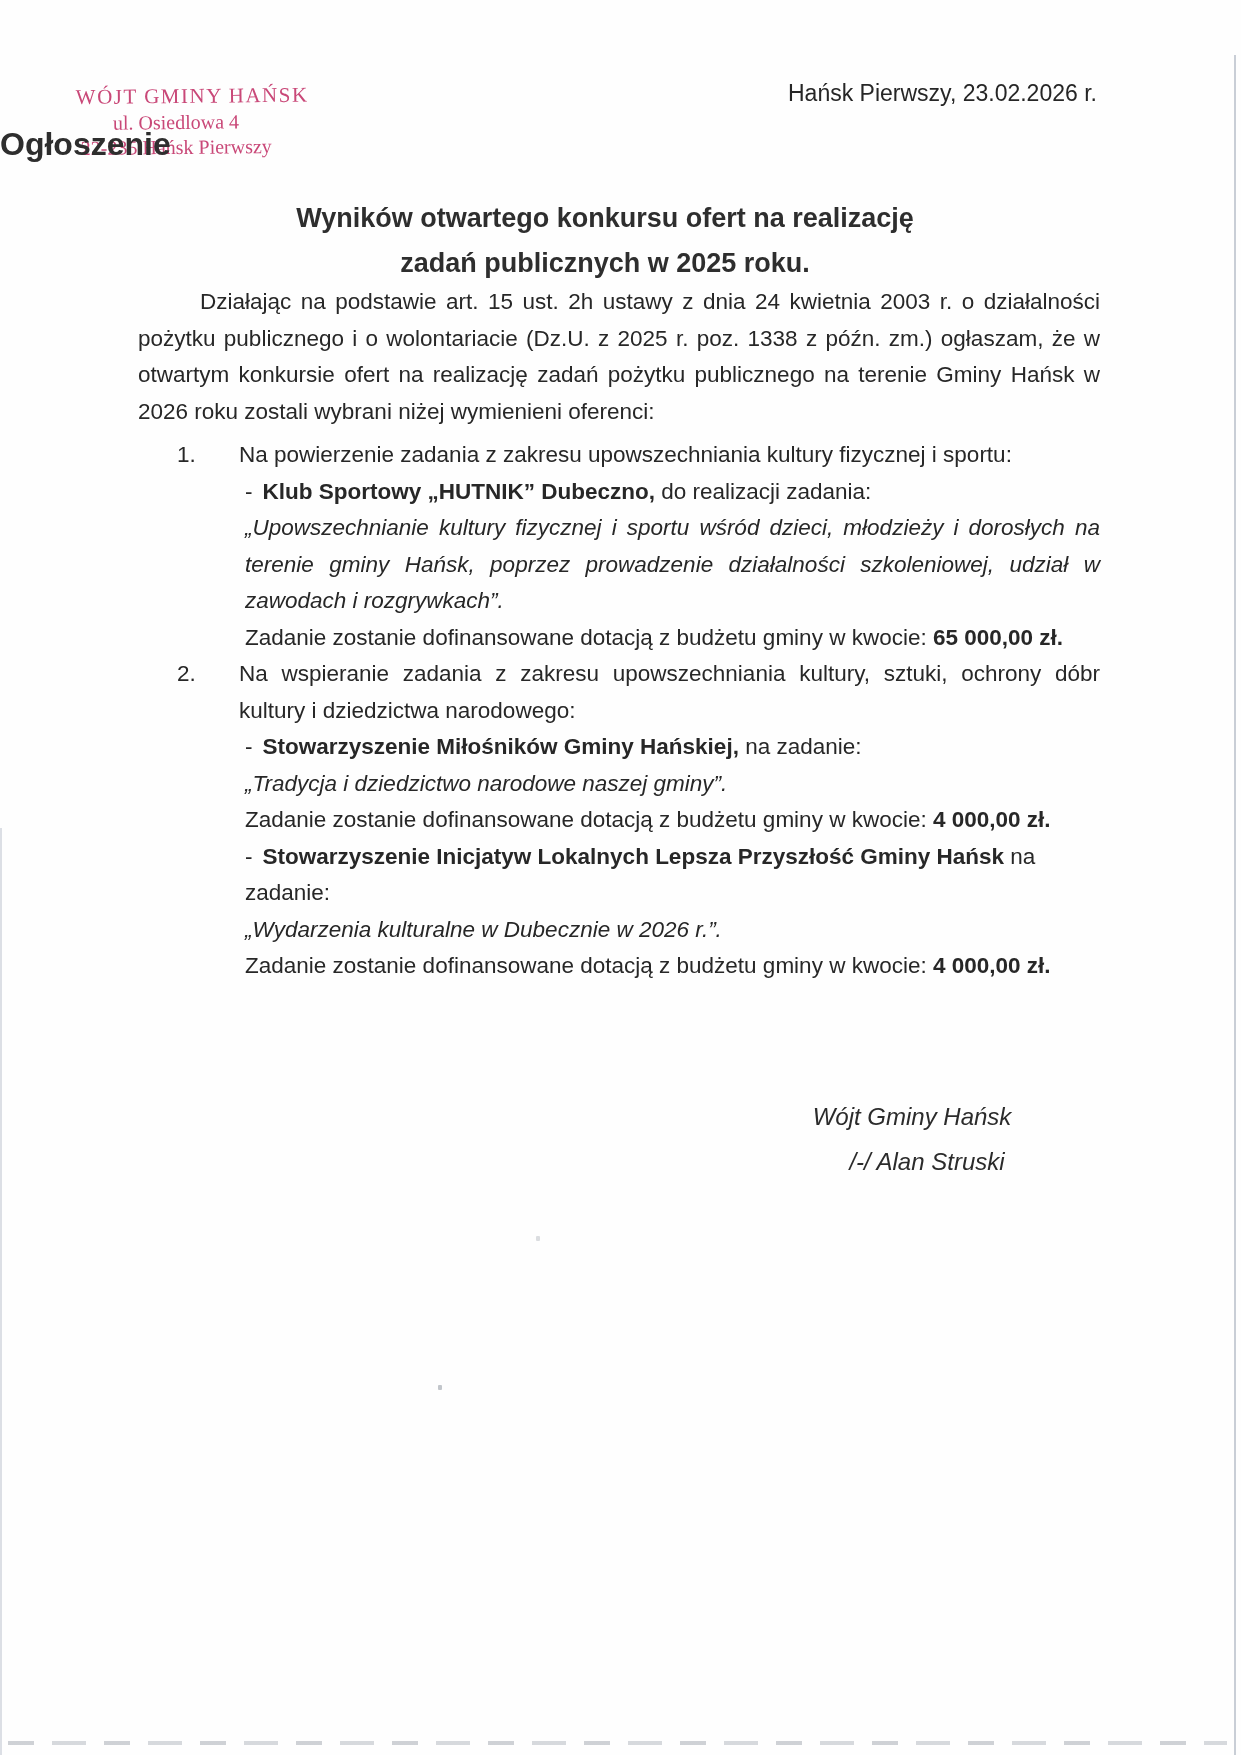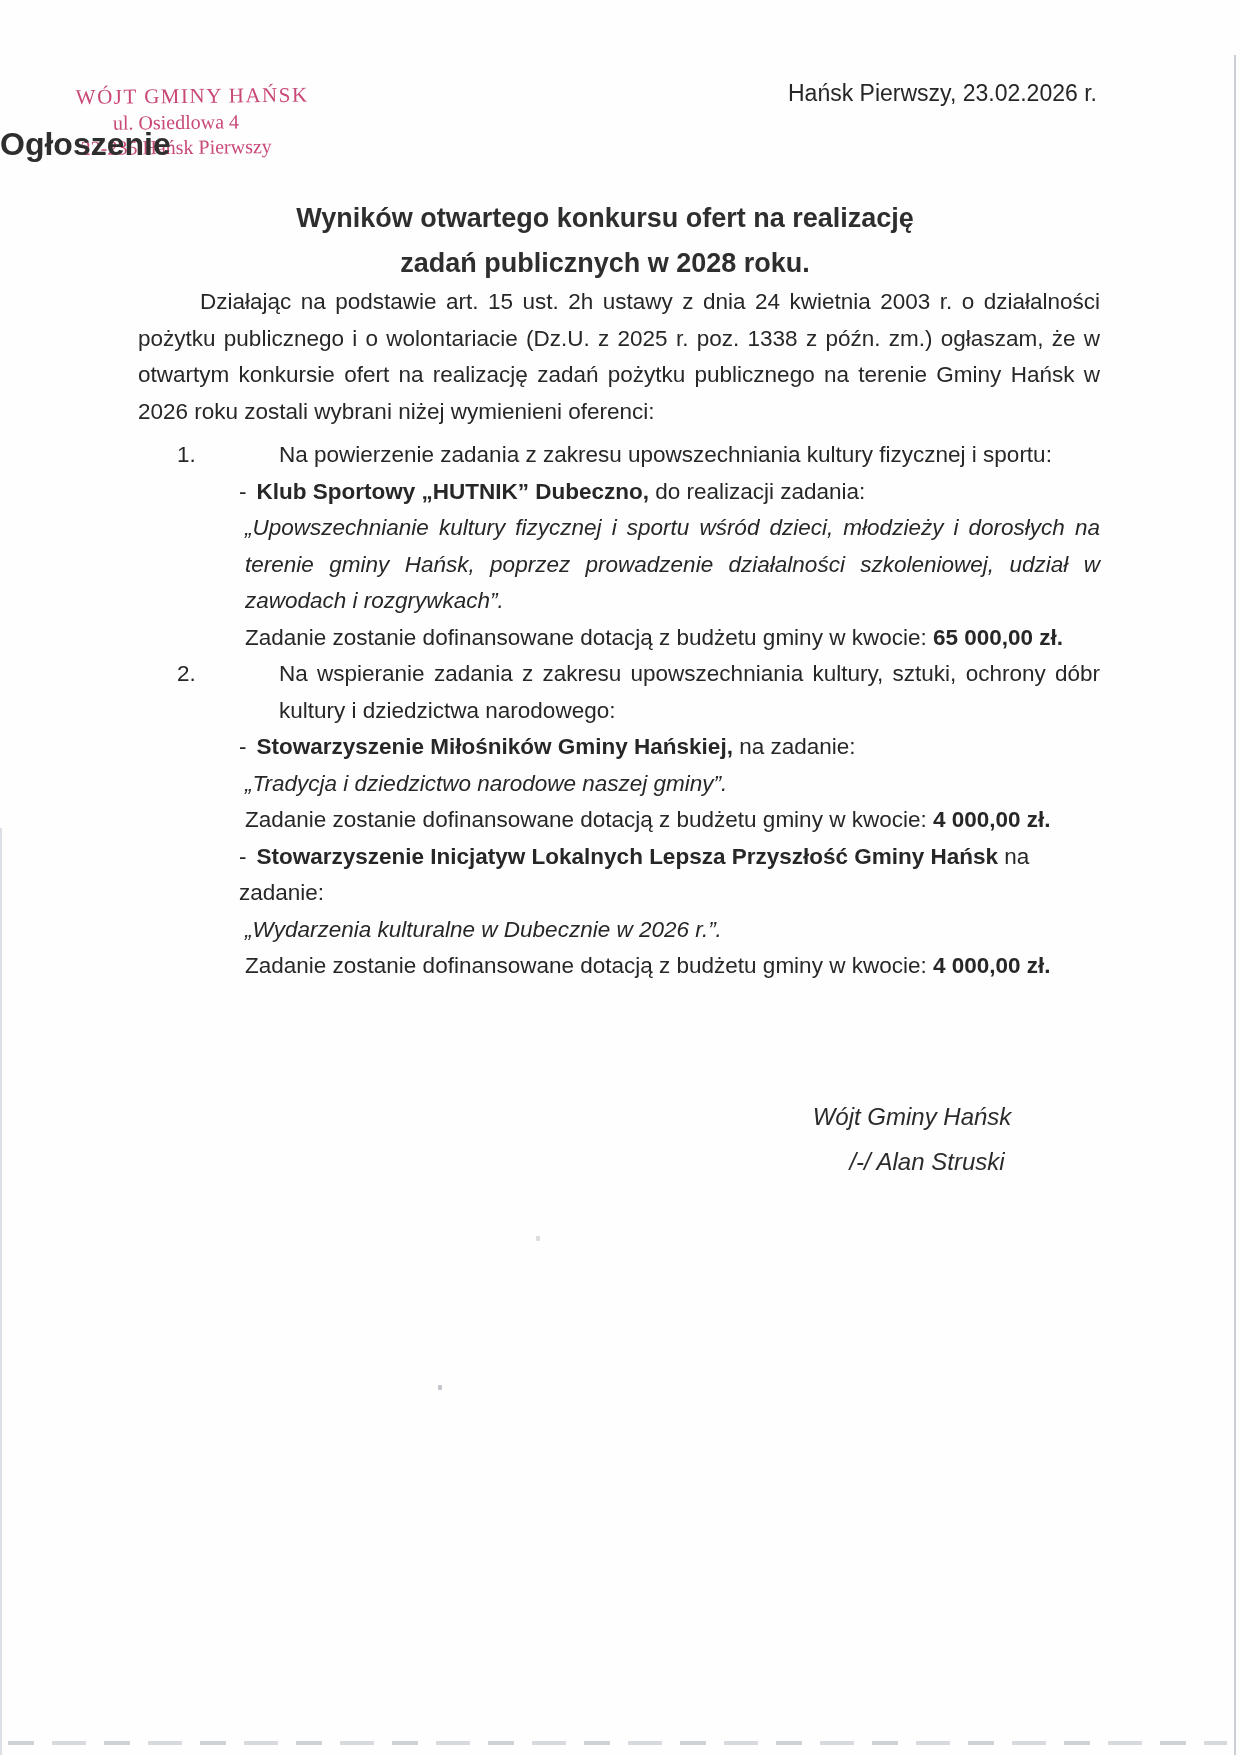--- a/index.html
+++ b/index.html
@@ -139,23 +139,23 @@
   .num {
     flex: none;
     width: 24px;
   }
   .item-body {
     flex: 1;
     margin-left: 38px;
   }
   .item-heading {
     text-align: justify;
-    margin-left: 40px;
   }
   .entry-org-line {
+    margin-left: 6px;
   }
   .entry-org-line .dash {
     margin-right: 10px;
   }
   .org-name {
     font-weight: bold;
   }
   .entry-task {
     margin-left: 6px;
     font-style: italic;
@@ -194,21 +194,21 @@
     <div class="stamp-line2">ul. Osiedlowa 4</div>
     <div class="stamp-line3">22-235 Hańsk Pierwszy</div>
   </div>
 
   <div class="dateline">Hańsk Pierwszy, 23.02.2026 r.</div>
 
   <div class="doc-title">Ogłoszenie</div>
 
   <div class="doc-subtitle">
     <div>Wyników otwartego konkursu ofert na realizację</div>
-    <div>zadań publicznych w 2028 roku.</div>
+    <div>zadań publicznych w 2025 roku.</div>
   </div>
 
   <div class="content">
 
     <p class="intro">Działając na podstawie art. 15 ust. 2h ustawy z dnia 24 kwietnia 2003 r. o działalności pożytku publicznego i o wolontariacie (Dz.U. z 2025 r. poz. 1338 z późn. zm.) ogłaszam, że w otwartym konkursie ofert na realizację zadań pożytku publicznego na terenie Gminy Hańsk w 2026 roku zostali wybrani niżej wymienieni oferenci:</p>
 
     <div class="list">
 
       <div class="list-item">
         <div class="num">1.</div>

